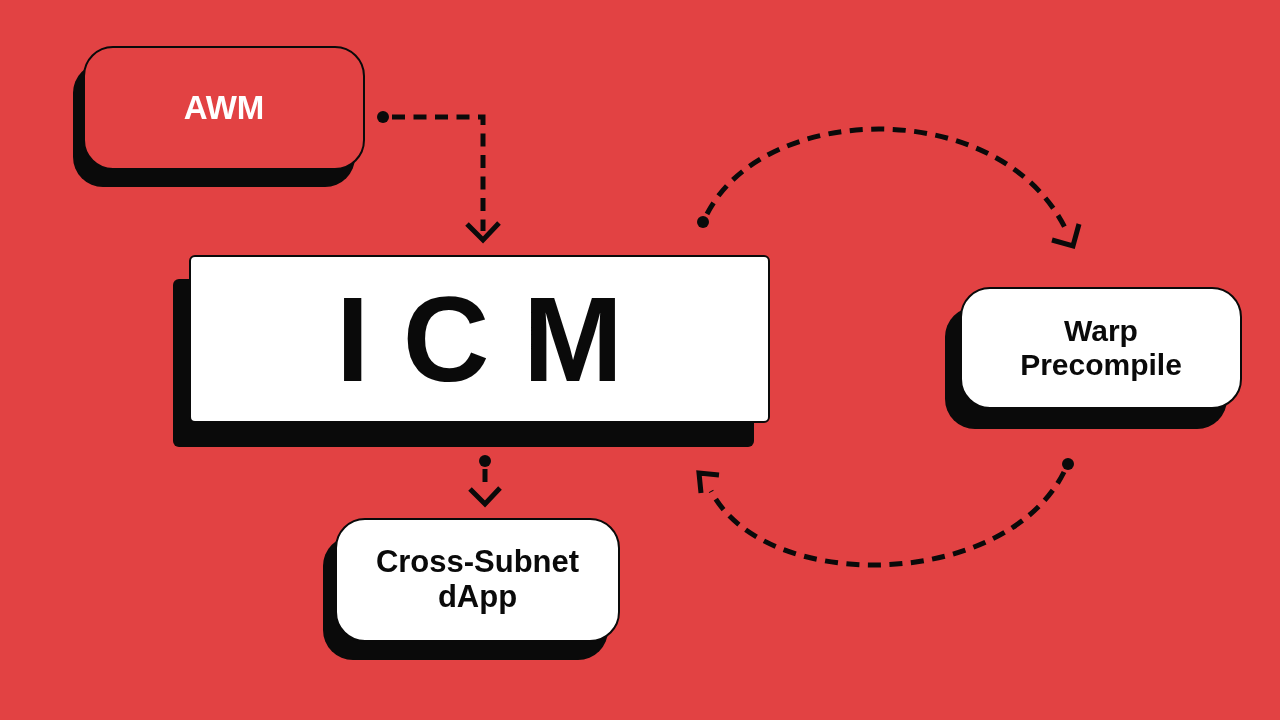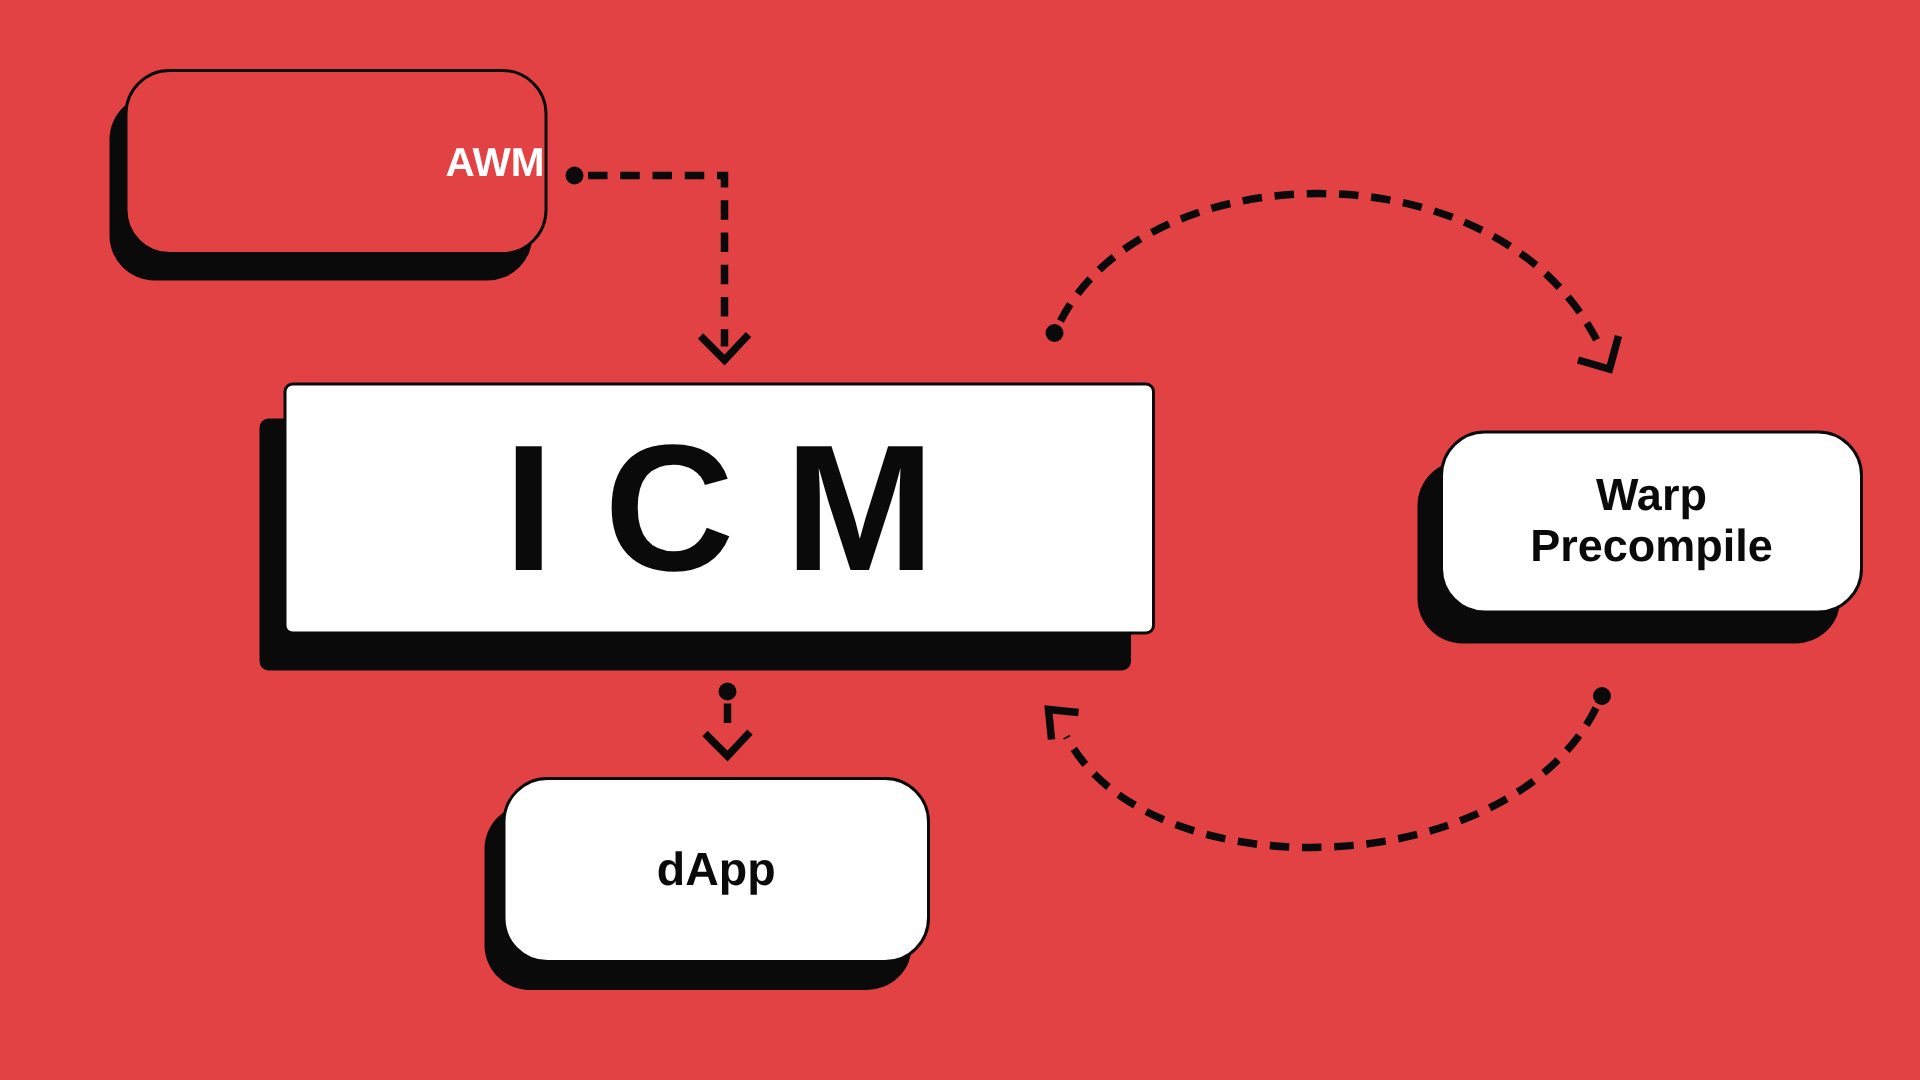--- a/index.html
+++ b/index.html
@@ -57,21 +57,21 @@
   .node-rounded { border-radius: 30px; }
   .node-red {
     background: var(--node-red);
     color: var(--text-on-red);
     box-shadow: -10px 17px 0 0 var(--ink);
   }
   .node-white {
     background: var(--node-white);
     color: var(--text-on-white);
   }
-  .node-awm   { left: 83px;  top: 46px;  width: 282px; height: 124px; font-size: 27px; align-items: flex-end; }
+  .node-awm   { left: 83px;  top: 46px;  width: 282px; height: 124px; font-size: 33px; }
   .node-icm   {
     left: 189px; top: 255px; width: 581px; height: 168px;
     border-radius: 6px;
     border-width: 2px;
     box-shadow: -16px 24px 0 0 var(--ink);
     font-size: 120px;
     letter-spacing: 0.28em;
     text-indent: 0.28em;
   }
   .node-warp  { left: 960px; top: 287px; width: 282px; height: 122px; font-size: 30px; box-shadow: -15px 20px 0 0 var(--ink); }
@@ -117,16 +117,17 @@
   <div class="node node-rounded node-white node-warp">
     <span class="label-line">Warp</span>
     <span class="label-line">Precompile</span>
   </div>
 
   <div class="node node-white node-icm">
     <span class="label-line">ICM</span>
   </div>
 
   <div class="node node-rounded node-white node-dapp">
+    <span class="label-line">Cross-Subnet</span>
     <span class="label-line">dApp</span>
   </div>
 
 </div>
 
 </body></html>

